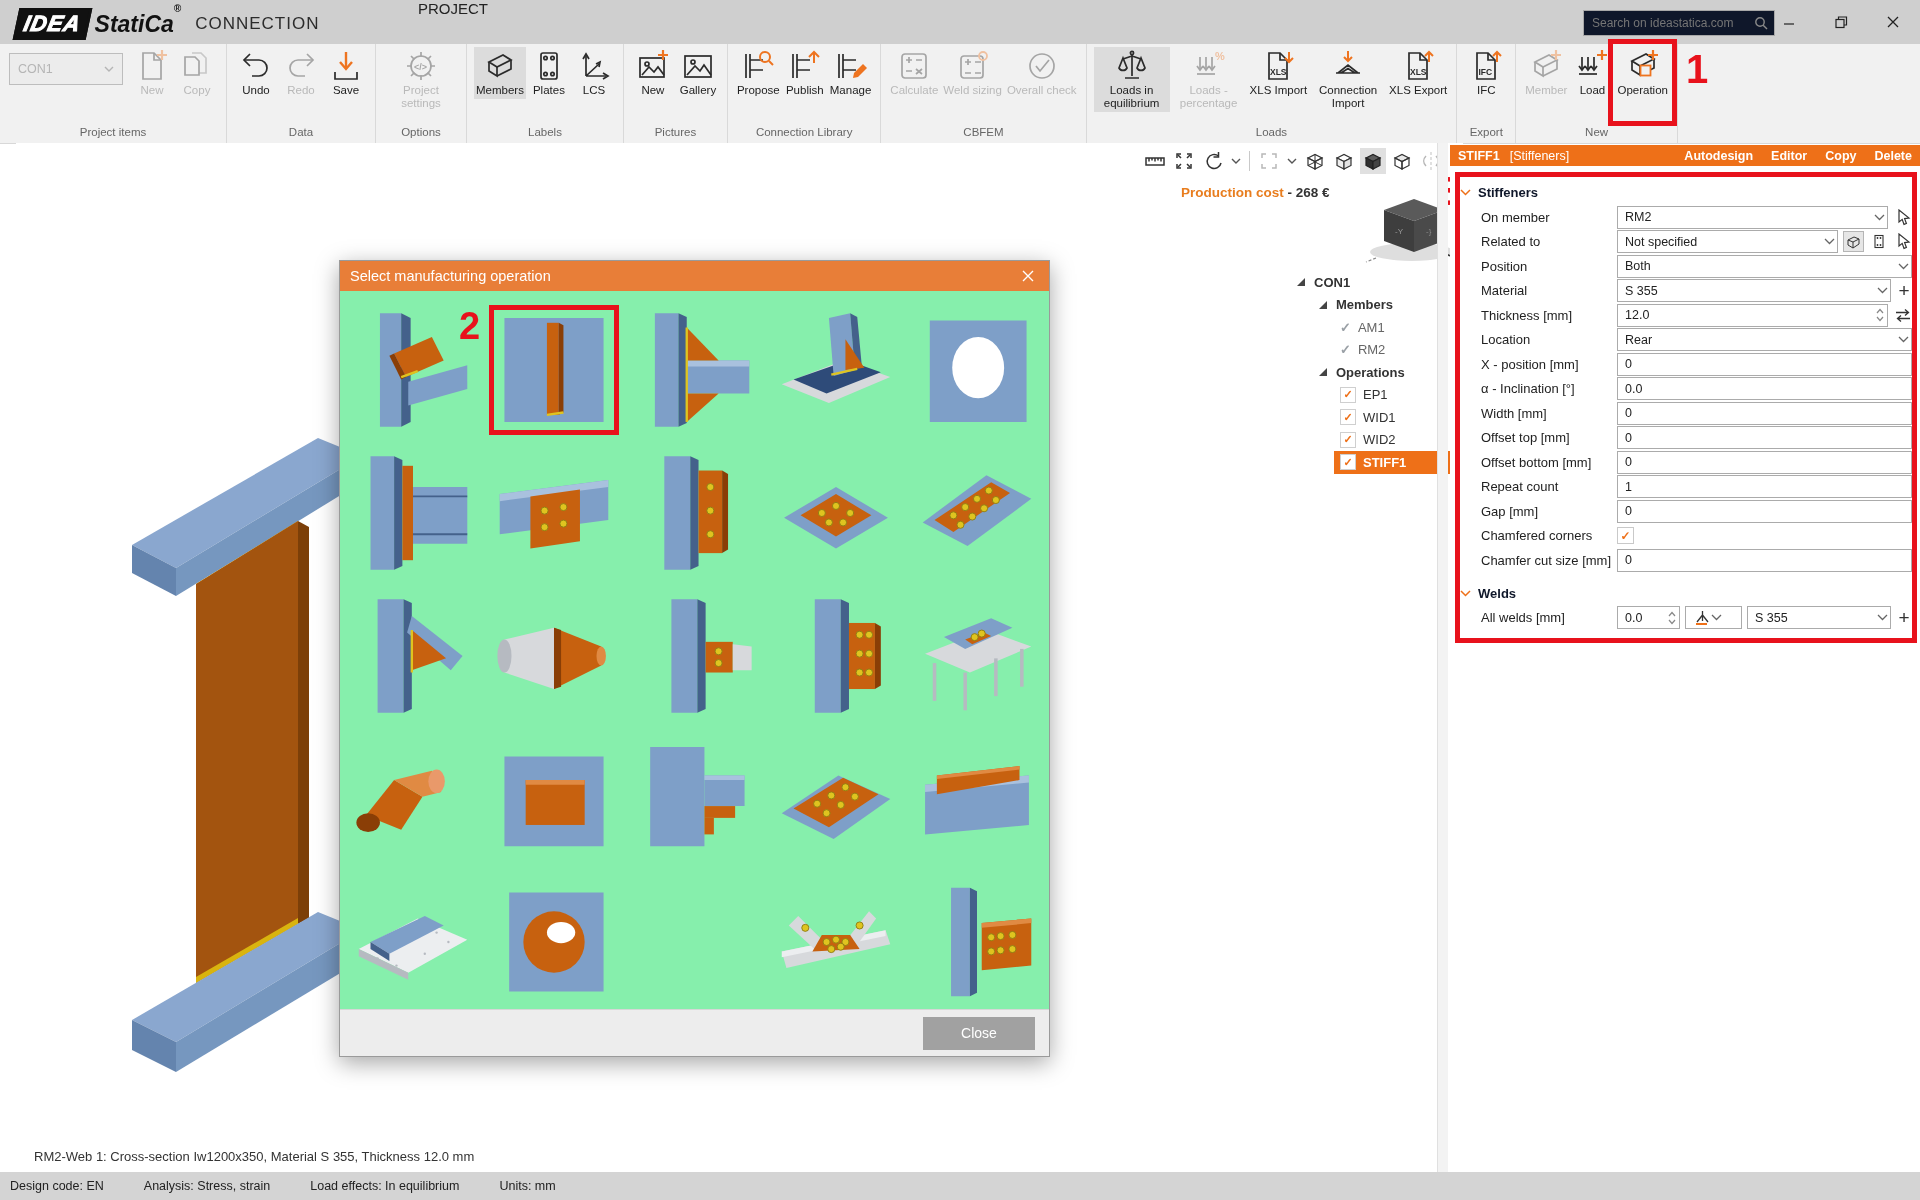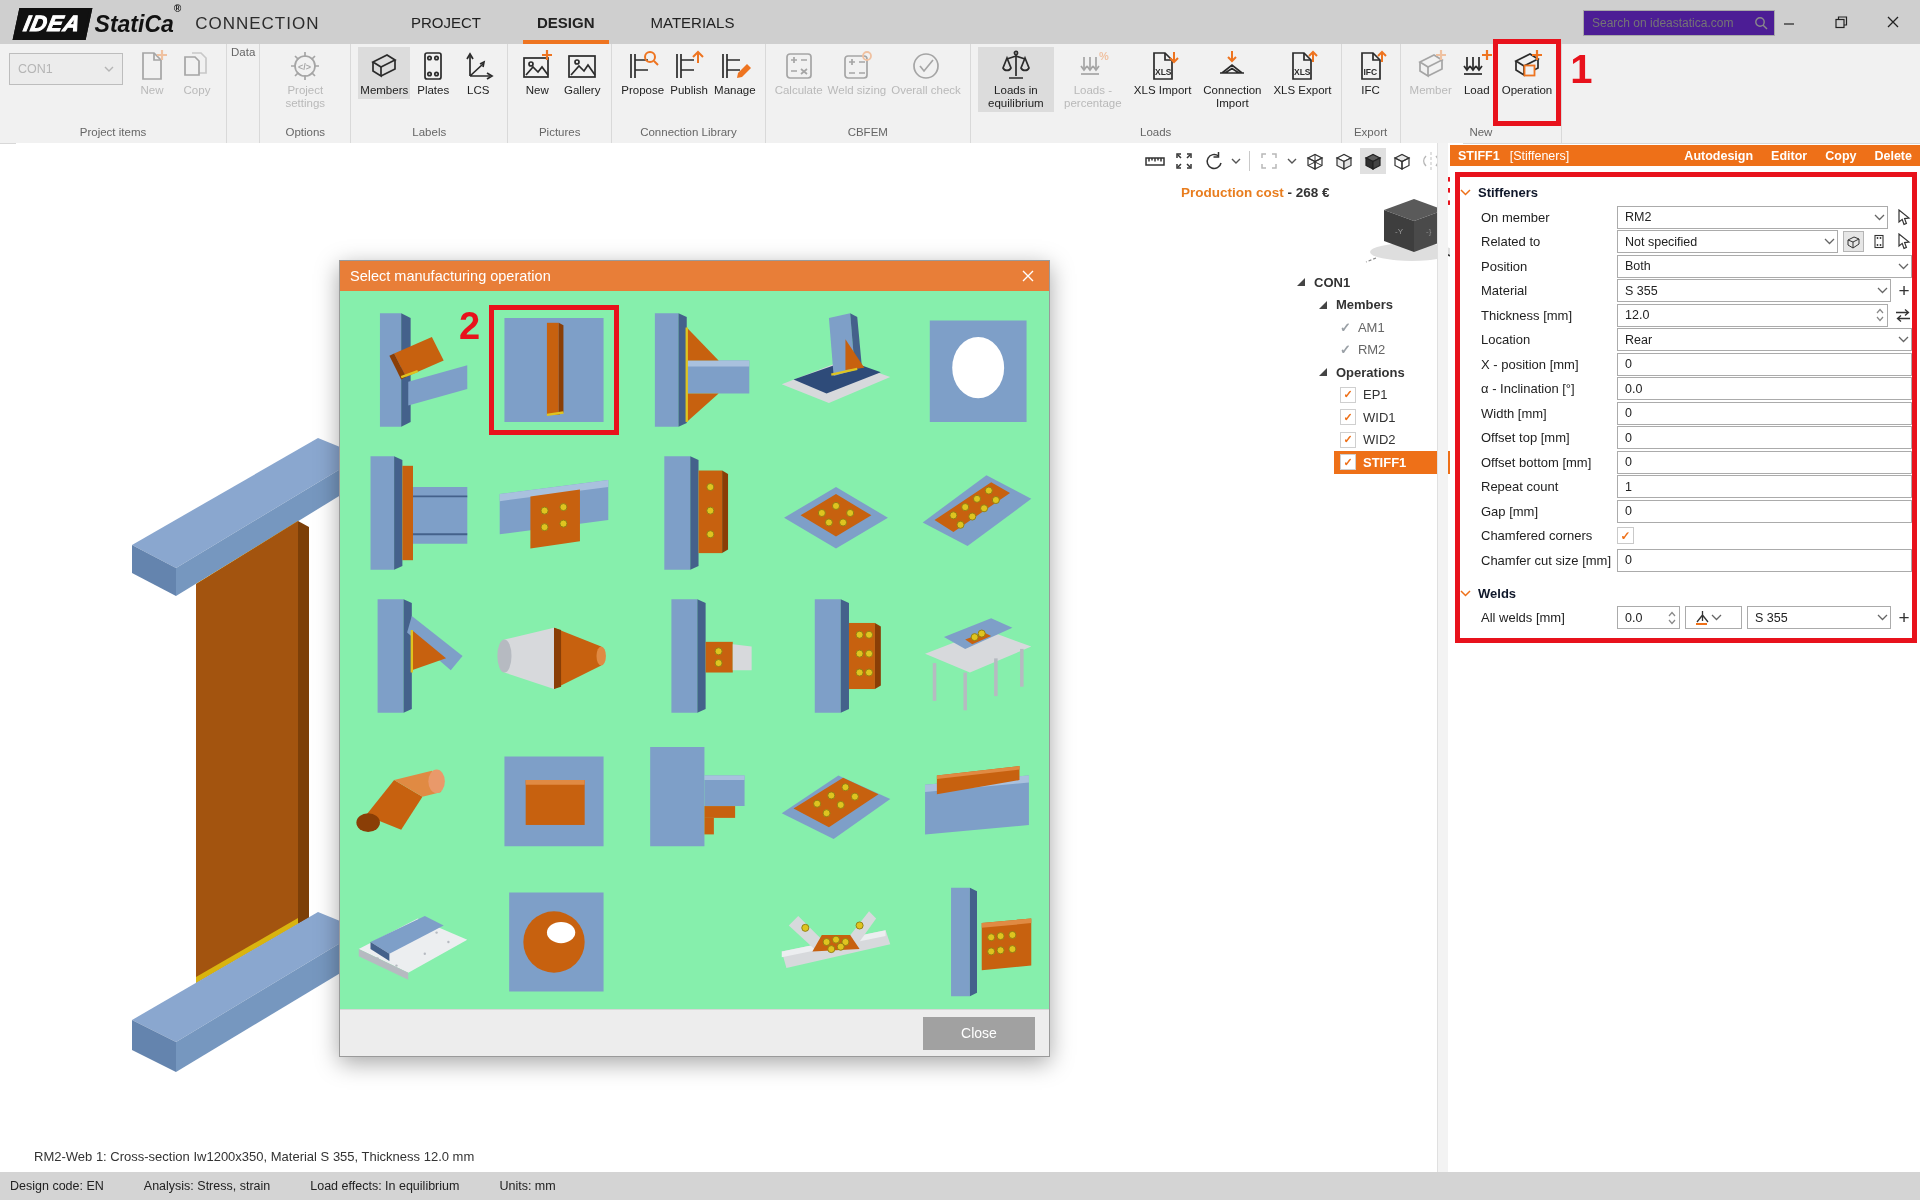--- a/index.html
+++ b/index.html
@@ -7,25 +7,25 @@
        font-family:"Liberation Sans",sans-serif;background:#fff;color:#222;}
   svg{display:block}
   
   .titlebar{position:absolute;left:0;top:0;width:1920px;height:44px;background:#cfcfcf;}
   .logo{position:absolute;left:16px;top:8px;display:flex;align-items:center;gap:6px;}
   .logo-idea{font-style:italic;font-weight:bold;font-size:22px;letter-spacing:1px;
              border:3px solid #111;padding:0 5px;transform:skewX(-12deg);color:#111;background:#111;-webkit-text-stroke:1px #fff;color:#fff;}
   .logo-statica{font-style:italic;font-weight:bold;font-size:23px;color:#111;}
   .logo-reg{font-size:10px;vertical-align:top;color:#111;position:relative;top:-8px;}
   .logo-app{font-size:17px;color:#2c2c2c;margin-left:8px;letter-spacing:1px;}
-  .tabs{position:absolute;left:405px;top:0;height:44px;display:flex;gap:44px;align-items:center;}
+  .tabs{position:absolute;left:405px;top:0;height:44px;display:flex;gap:44px;align-items:center;flex-direction:column;}
   .tab{font-size:15px;color:#222;padding:0 6px;height:44px;display:flex;align-items:center;position:relative;cursor:default;}
   .tab.active{font-weight:bold;}
   .tab.active:after{content:"";position:absolute;left:-8px;right:-8px;bottom:0;height:4px;background:#ee7420;}
-  .search{position:absolute;left:1583px;top:10px;width:178px;height:24px;background:#4c1d95;border:1px solid #a8a8a8;
+  .search{position:absolute;left:1583px;top:10px;width:178px;height:24px;background:#0f172a;border:1px solid #a8a8a8;
           display:flex;align-items:center;padding:0 6px;}
   .search input{border:none;outline:none;flex:1;font-size:12px;color:#888;font-family:inherit;background:transparent;}
   .winbtns{position:absolute;right:8px;top:0;height:44px;display:flex;align-items:center;gap:26px;padding-right:6px;}
   .wbtn{width:26px;height:26px;display:flex;align-items:center;justify-content:center;color:#222;}
   
   .ribbon{position:absolute;left:0;top:44px;width:1920px;height:99px;background:#f1f1f1;border-bottom:1px solid #d8d8d8;display:flex;}
   .rgroup{display:flex;flex-direction:column;border-right:1px solid #d9d9d9;}
   .rbtns{display:flex;align-items:flex-start;gap:1px;padding:3px 7px 0 7px;flex:1;}
   .rglabel{height:19px;text-align:center;font-size:11.5px;color:#666;line-height:17px;white-space:nowrap;padding:0 4px;}
   .rbtn{display:flex;flex-direction:column;align-items:center;min-width:40px;max-width:72px;padding:2px 2px;position:relative;}
@@ -171,20 +171,44 @@
           <svg class="ig" viewBox="0 0 34 34">
             <path d="M5 8 h10 l4 4 v14 H5z" fill="none" stroke="currentColor" stroke-width="1.7"></path>
             <path d="M12 4 h9 l5 5 v15 h-7" fill="none" stroke="currentColor" stroke-width="1.7" opacity=".55"></path>
           </svg>
           <span class="lbl">Copy</span>
         </div>
       </div>
       <div class="rglabel">Project items</div>
     </div>
     <div class="rgroup">
+      <div class="rbtns">
+        <div class="rbtn normal">
+          <svg class="ig" viewBox="0 0 34 34">
+            <path d="M11 5 L5 11 L11 17" fill="none" stroke="currentColor" stroke-width="1.7"></path>
+            <path d="M5 11 H20 a8 8 0 0 1 0 16 H13" fill="none" stroke="currentColor" stroke-width="1.7"></path>
+          </svg>
+          <span class="lbl">Undo</span>
+        </div>
+        <div class="rbtn disabled">
+          <svg class="ig" viewBox="0 0 34 34">
+            <path d="M23 5 L29 11 L23 17" fill="none" stroke="currentColor" stroke-width="1.7"></path>
+            <path d="M29 11 H14 a8 8 0 0 0 0 16 H21" fill="none" stroke="currentColor" stroke-width="1.7"></path>
+          </svg>
+          <span class="lbl">Redo</span>
+        </div>
+        <div class="rbtn normal">
+          <svg class="ig" viewBox="0 0 34 34">
+            <path d="M17 3 v15" stroke="#ee7420" stroke-width="2.4" fill="none"></path>
+            <path d="M11 13 l6 7 6 -7" stroke="#ee7420" stroke-width="2.4" fill="none"></path>
+            <path d="M6 23 v7 h22 v-7" fill="none" stroke="currentColor" stroke-width="1.7"></path>
+          </svg>
+          <span class="lbl">Save</span>
+        </div>
+      </div>
       <div class="rglabel">Data</div>
     </div>
     <div class="rgroup">
       <div class="rbtns">
         <div class="rbtn disabled">
           <svg class="ig" viewBox="0 0 34 34">
             <circle cx="17" cy="17" r="10" fill="none" stroke="currentColor" stroke-width="1.7"></circle>
             <path d="M17 3 v5 M17 26 v5 M3 17 h5 M26 17 h5 M7 7 l3.5 3.5 M23.5 23.5 L27 27 M27 7 l-3.5 3.5 M10.5 23.5 L7 27" fill="none" stroke="currentColor" stroke-width="1.7"></path>
             <text x="10" y="21" font-size="9" fill="currentColor" font-weight="bold">&lt;/&gt;</text>
           </svg>

